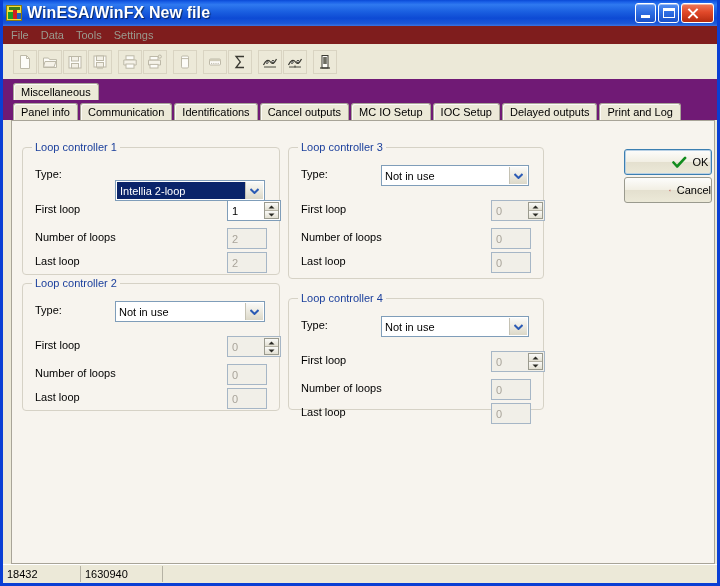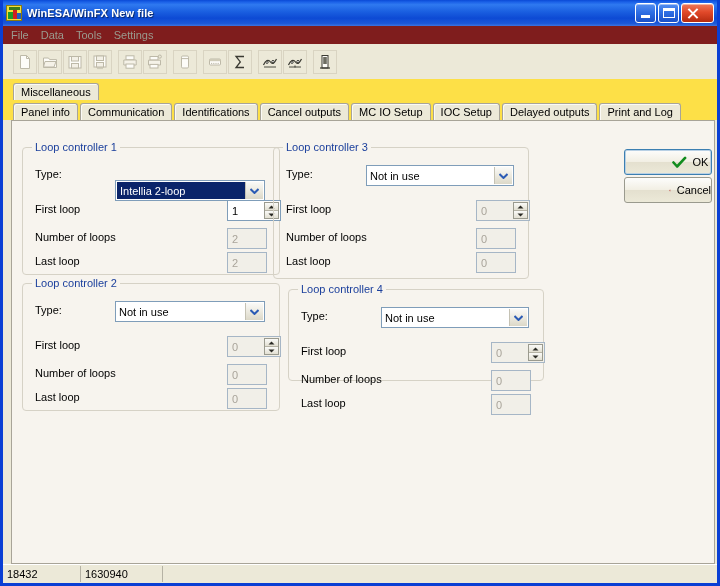--- a/index.html
+++ b/index.html
@@ -54,21 +54,21 @@
     box-sizing: border-box;
     overflow: hidden;
   }
   .title-icon .g1 { position:absolute; left:1px; top:6px; width:5px; height:7px; background:#1f9c26; }
   .title-icon .g2 { position:absolute; left:6px; top:4px; width:4px; height:9px; background:#d02020; }
   .title-icon .g3 { position:absolute; left:10px; top:7px; width:4px; height:6px; background:#1f5fc0; }
   .title-icon .g4 { position:absolute; left:2px; top:1px; width:11px; height:3px; background:#3a7a1a; }
 
   .title-text {
     color: #ffffff;
-    font-size: 11px;
+    font-size: 16px;
     font-weight: bold;
     text-shadow: 1px 1px 1px rgba(0,0,0,0.55);
     white-space: nowrap;
     letter-spacing: 0.1px;
   }
   .win-buttons {
     position: absolute;
     right: 3px; top: 3px;
     display: flex;
     gap: 2px;
@@ -140,21 +140,21 @@
     align-items: center;
     justify-content: center;
     position: relative;
   }
   .tb-btn.sep { margin-left: 5px; }
   .tb-btn svg { display: block; }
 
   
   .tabs-area {
     flex: 0 0 auto;
-    background: #fde047;
+    background: #701a75;
     padding: 2px 0 0 8px;
   }
   .tab-row {
     display: flex;
     align-items: flex-end;
     height: 19px;
     padding-left: 2px;
   }
   .tab-row.row2 { margin-top: 1px; }
   .tab {
@@ -541,21 +541,21 @@
         <span class="fld-label">Number of loops</span>
       </div>
       <div class="txtbox disabled" style="left:204px; top:80px; width:40px;">2</div>
 
       <div class="gb-row" style="top:107px;">
         <span class="fld-label">Last loop</span>
       </div>
       <div class="txtbox disabled" style="left:204px; top:104px; width:40px;">2</div>
     </div>
 
-    <div class="groupbox" style="left:261px; top:26px; width:256px; height:132px;">
+    <div class="groupbox" style="left:276px; top:26px; width:256px; height:132px;">
       <div class="gb-legend">Loop controller 3</div>
 
       <div class="gb-row" style="top:20px;">
         <span class="fld-label">Type:</span>
       </div>
       <div class="combo" style="left:92px; top:17px; width:148px;">
         <div class="combo-text">Not in use</div>
         <div class="combo-arrow">
           <svg width="9" height="6" viewBox="0 0 9 6">
               <path d="M0.5 1l4 4 4-4" fill="none" stroke="#2b5bb5" stroke-width="2"></path>
@@ -631,21 +631,21 @@
         <span class="fld-label">Number of loops</span>
       </div>
       <div class="txtbox disabled" style="left:204px; top:80px; width:40px;">0</div>
 
       <div class="gb-row" style="top:107px;">
         <span class="fld-label">Last loop</span>
       </div>
       <div class="txtbox disabled" style="left:204px; top:104px; width:40px;">0</div>
     </div>
 
-    <div class="groupbox" style="left:276px; top:168px; width:256px; height:92px;">
+    <div class="groupbox" style="left:276px; top:177px; width:256px; height:112px;">
       <div class="gb-legend">Loop controller 4</div>
 
       <div class="gb-row" style="top:20px;">
         <span class="fld-label">Type:</span>
       </div>
       <div class="combo" style="left:92px; top:17px; width:148px;">
         <div class="combo-text">Not in use</div>
         <div class="combo-arrow">
           <svg width="9" height="6" viewBox="0 0 9 6">
               <path d="M0.5 1l4 4 4-4" fill="none" stroke="#2b5bb5" stroke-width="2"></path>

